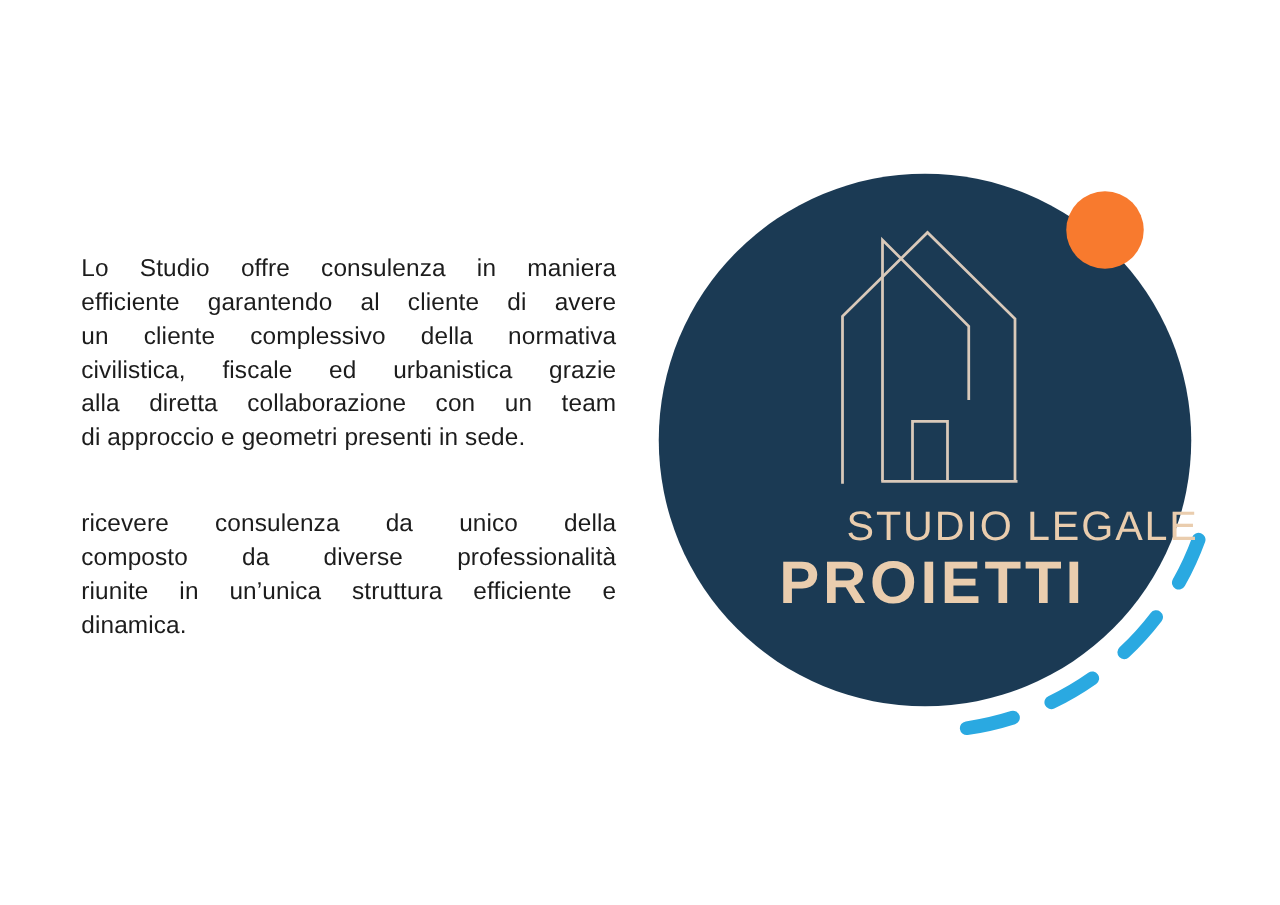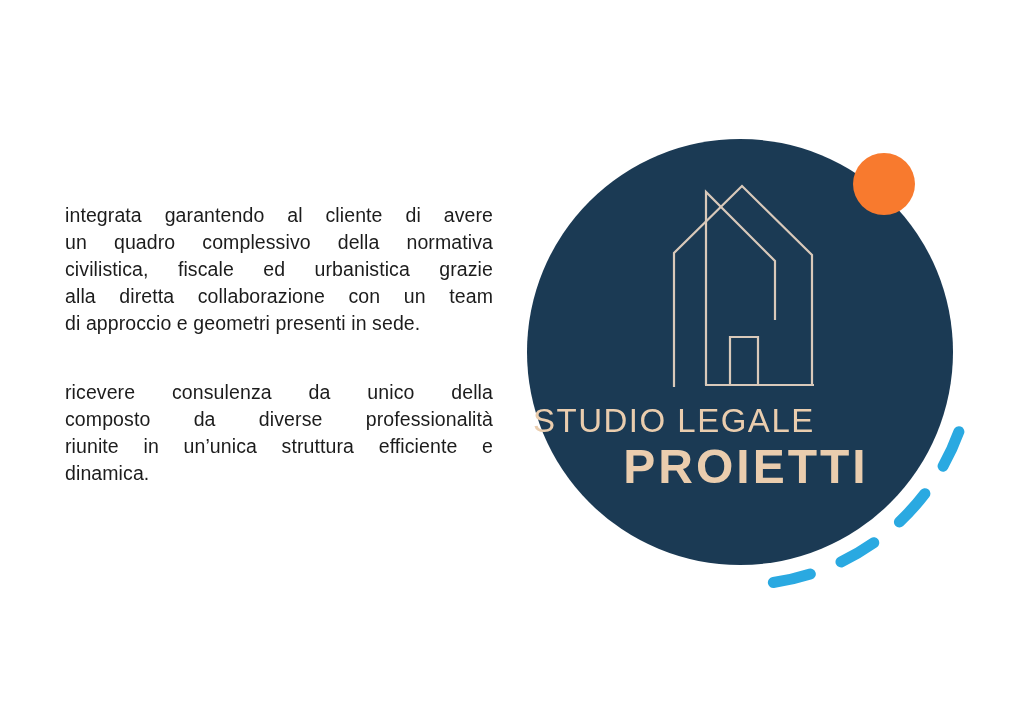--- a/index.html
+++ b/index.html
@@ -66,21 +66,21 @@
     position:absolute;
     left:0; top:0;
     width:1024px; height:724px;
     z-index:2;
     pointer-events:none;
   }
   .brand1{
     position:absolute;
     left:533px; top:403px;
     width:426px;
-    text-align:left;
+    text-align:right;
     color:var(--beige-text);
     font-size:33px;
     line-height:36px;
     letter-spacing:1.5px;
     font-weight:400;
     z-index:4;
   }
   .brand2{
     position:absolute;
     left:533px; top:441px;
@@ -94,22 +94,23 @@
     z-index:4;
   }
 </style>
 </head>
 <body>
 
 <div class="slide">
 
   <div class="intro">
     <div class="para">
-        <div class="tline">integrata garantendo al cliente di avere</div>
-        <div class="tline">un quadro complessivo della normativa</div>
+        <div class="tline">Lo Studio offre consulenza in maniera</div>
+        <div class="tline">efficiente garantendo al cliente di avere</div>
+        <div class="tline">un cliente complessivo della normativa</div>
         <div class="tline">civilistica, fiscale ed urbanistica grazie</div>
         <div class="tline">alla diretta collaborazione con un team</div>
         <div class="tline">di approccio e geometri presenti in sede.</div>
       </div>
     <div class="para para2">
         <div class="tline">ricevere consulenza da unico della</div>
         <div class="tline">composto da diverse professionalità</div>
         <div class="tline">riunite in un’unica struttura efficiente e</div>
         <div class="tline">dinamica.</div>
       </div>

